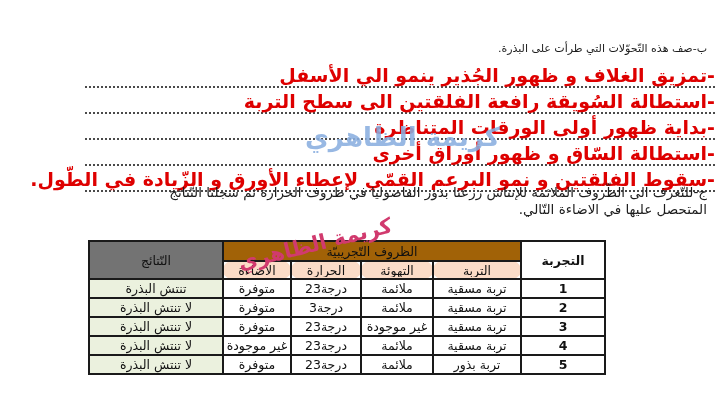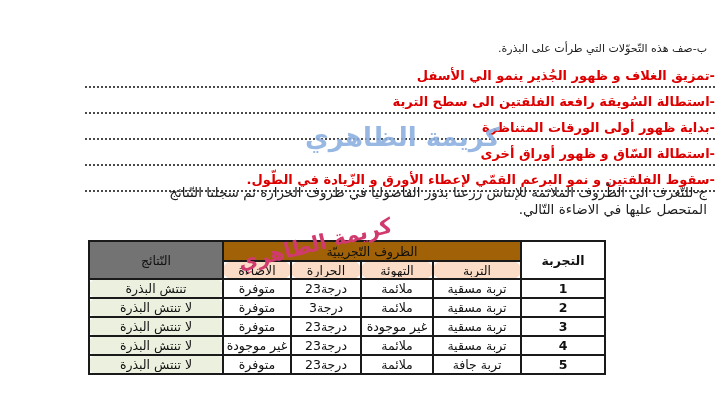--- a/index.html
+++ b/index.html
@@ -19,21 +19,21 @@
   }
 
   
   .answers{position:absolute;top:62px;left:85px;width:630px;}
   .answer-line{
     height:24px;line-height:27px;
     border-bottom:2px dotted #4a4a4a;
     text-align:right;
     font-weight:bold;
     color:#de0000;
-    font-size:13px;
+    font-size:19px;
     white-space:nowrap;
     overflow:visible;
   }
 
   
   .part-c{
     position:absolute;top:184px;right:13px;left:95px;
     font-size:13.5px;color:#1c1c1c;line-height:17px;text-align:right;
   }
 
@@ -64,21 +64,21 @@
     overflow:hidden;white-space:nowrap;
   }
   .tbl thead tr.h1{height:20px;}
   .tbl thead tr.h2{height:18px;}
   .tbl tbody tr{height:19px;}
   .exp-h{font-weight:bold;vertical-align:top;background:#fff;padding-top:2px;border-radius:10px;}
   .cond-h{background:#a16207;font-weight:normal;}
   .sub-h{background:#fbdcc7;font-weight:normal;border-radius:9px;}
   .res-h{background:#737373;vertical-align:top;font-weight:normal;padding-top:2px;}
   .num{font-weight:bold;font-size:13px;}
-  .res{background:#ebf1de;color:#53653e;font-size:12px;border-radius:8px;}
+  .res{background:#ebf1de;color:#53653e;font-size:12px;}
 </style>
 </head>
 <body>
 
 <div id="page">
 
   <div class="intro">ب-صف هذه التّحوّلات التي طرأت على البذرة.</div>
 
   <div class="answers">
     <div class="answer-line">-تمزيق الغلاف و ظهور الجُذير ينمو الي الأسفل</div>
@@ -147,21 +147,21 @@
       <tr>
         <td class="num">4</td>
         <td>تربة مسقية</td>
         <td>ملائمة</td>
         <td>درجة23</td>
         <td>غير موجودة</td>
         <td class="res">لا تنتش البذرة</td>
       </tr>
       <tr>
         <td class="num">5</td>
-        <td>تربة جافة</td>
+        <td>تربة بذور</td>
         <td>ملائمة</td>
         <td>درجة23</td>
         <td>متوفرة</td>
         <td class="res">لا تنتش البذرة</td>
       </tr>
     </tbody>
   </table>
 
 </div>
 

